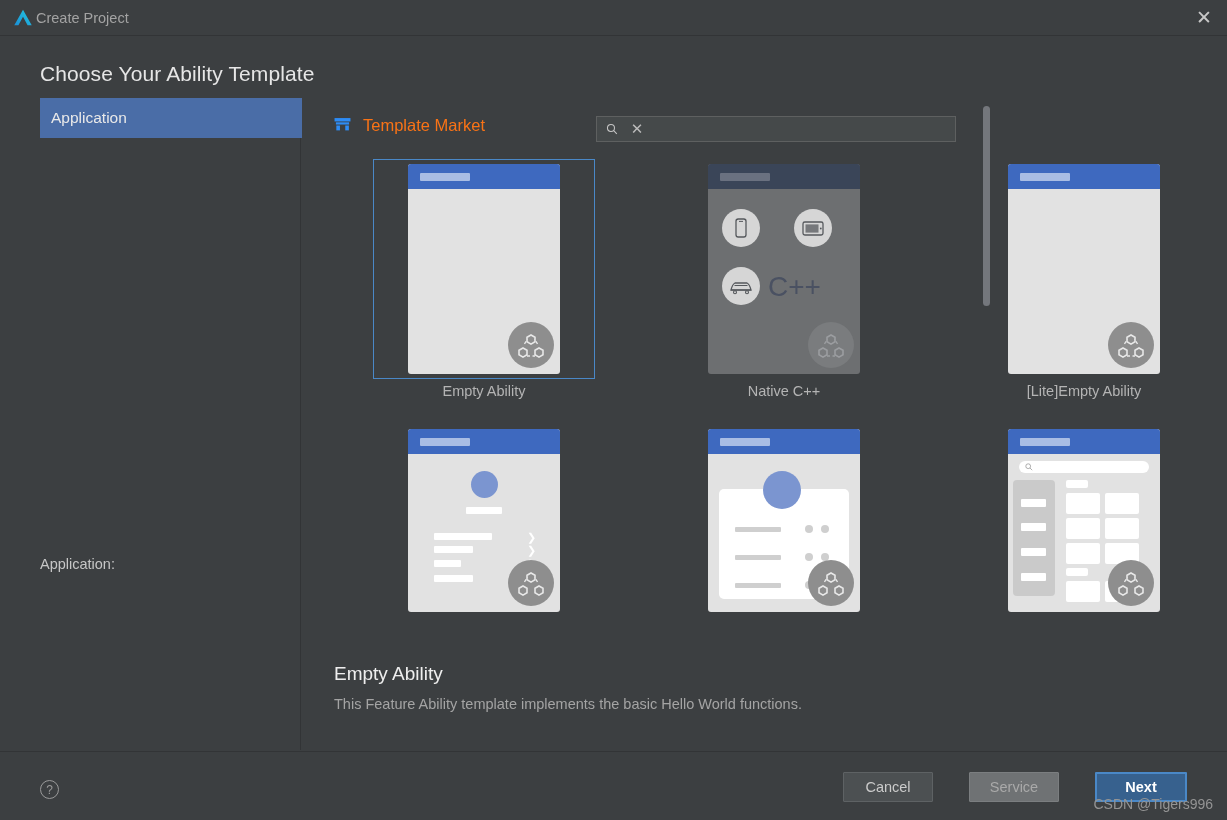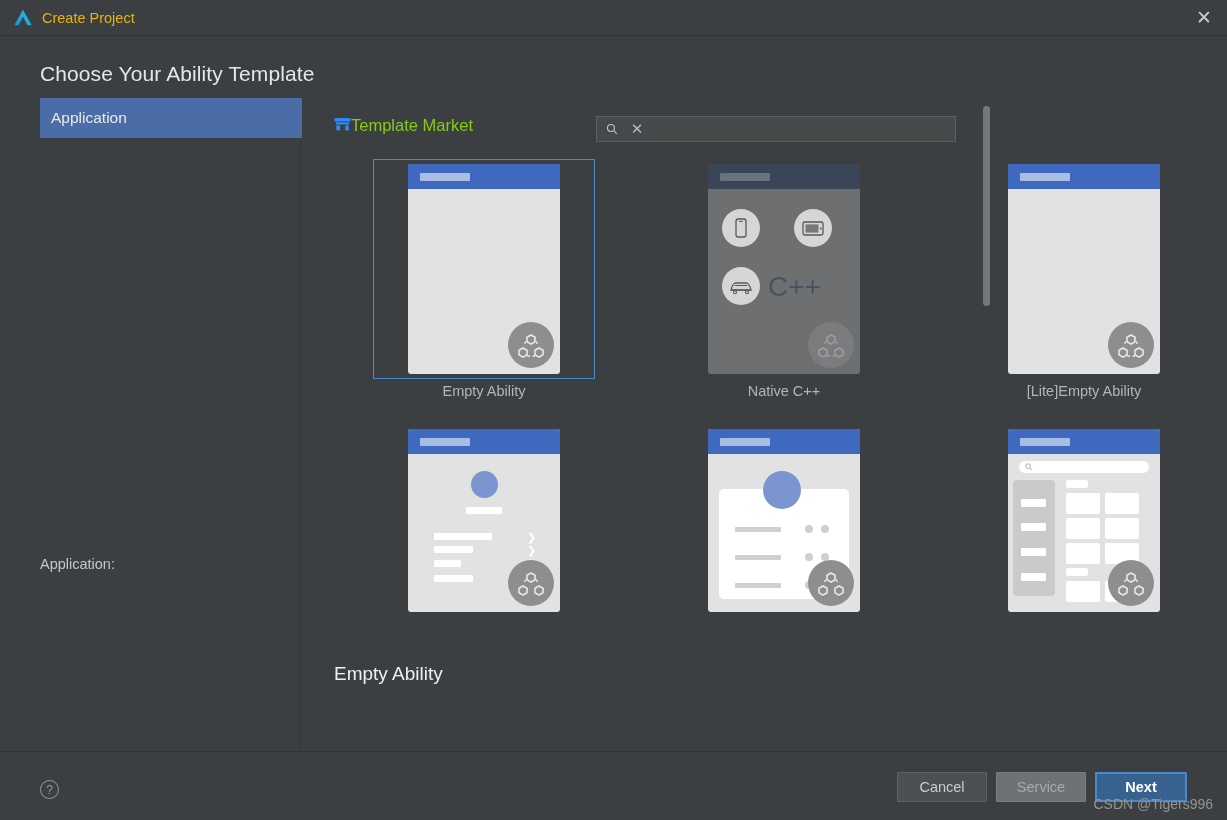--- a/index.html
+++ b/index.html
@@ -13,22 +13,22 @@
   
   .titlebar {
     height: 36px; width: 100%;
     background: #3c3f41;
     border-bottom: 1px solid #323436;
     display: flex; align-items: center;
     position: relative;
   }
   .app-logo { margin-left: 12px; width: 22px; height: 22px; display:block; }
   .title-text {
-    margin-left: 8px;
-    color: #eab308; font-size: 14.5px;
+    margin-left: 2px;
+    color: #a3a3a3; font-size: 14.5px;
   }
   .close-btn {
     position: absolute; right: 0; top: 0;
     width: 46px; height: 35px;
     display: flex; align-items: center; justify-content: center;
     color: #c8c8c8; font-size: 19px; font-weight: 300;
     cursor: pointer; line-height: 1;
   }
 
   
@@ -72,21 +72,21 @@
   .main {
     flex: 1 1 auto; position: relative;
     height: 100%;
   }
 
   .market-row {
     position: absolute; left: 33px; top: 18px;
     display: flex; align-items: center;
     cursor: pointer;
   }
-  .market-label { color: #84cc16; font-size: 16.5px; }
+  .market-label { color: #f97316; font-size: 16.5px; margin-left: 12px; }
 
   .search-box {
     position: absolute; right: 42px; top: 18px;
     width: 360px; height: 26px;
     background: #45494a; border: 1px solid #5e6060;
     display: flex; align-items: center;
   }
   .search-box .s-ic { margin: 0 6px 0 9px; display:block; }
   .search-input {
     flex: 1 1 auto; background: transparent; border: 0; outline: none;
@@ -194,21 +194,21 @@
     position: absolute; left: 40px; top: 28px;
     width: 19px; height: 19px; border-radius: 50%;
     border: 1px solid #9a9a9a; color: #9a9a9a;
     font-size: 12px; display: flex; align-items: center; justify-content: center;
     cursor: pointer;
   }
   .btns { position: absolute; right: 40px; top: 20px; display: flex; gap: 9px; }
   .btn {
     height: 30px; min-width: 90px; padding: 0 16px;
     display: flex; align-items: center; justify-content: center;
-    font-size: 14.5px; cursor: pointer; border-radius: 1px;
+    font-size: 14.5px; cursor: pointer; border-radius: 1px; margin-left: 27px;
   }
   .btn-cancel { background: #4c5052; border: 1px solid #5e6264; color: #cbcbcb; }
   .btn-prev { background: #6f7274; border: 1px solid #7b7e80; color: #a9a9a9; }
   .btn-next {
     background: #37618e; border: 2px solid #4a88c7; color: #ffffff;
     font-weight: bold; min-width: 92px;
   }
   .watermark {
     position: absolute; right: 14px; top: 44px;
     color: #949494; font-size: 14px;
@@ -442,20 +442,21 @@
               </svg>
             </div>
           </div>
         </div>
       </div>
 
     </div>
 
     <div class="tpl-info">
       <div class="tpl-name">Empty Ability</div>
+      <div class="tpl-desc">This Feature Ability template implements the basic Hello World functions.</div>
     </div>
 
   </div>
 </div>
 
 <div class="footer">
   <div class="help-icon">?</div>
   <div class="btns">
     <div class="btn btn-cancel">Cancel</div>
     <div class="btn btn-prev">Service</div>

